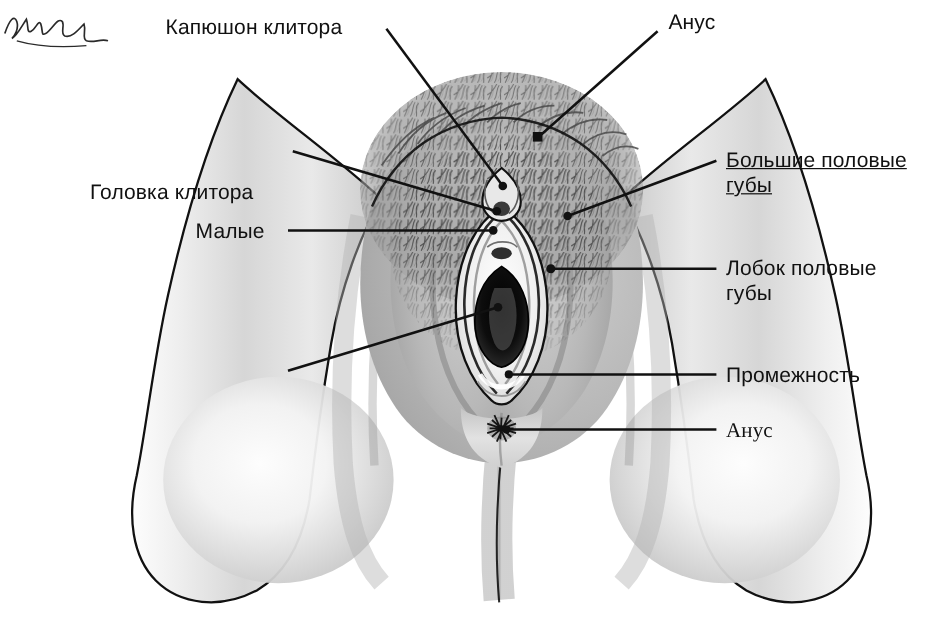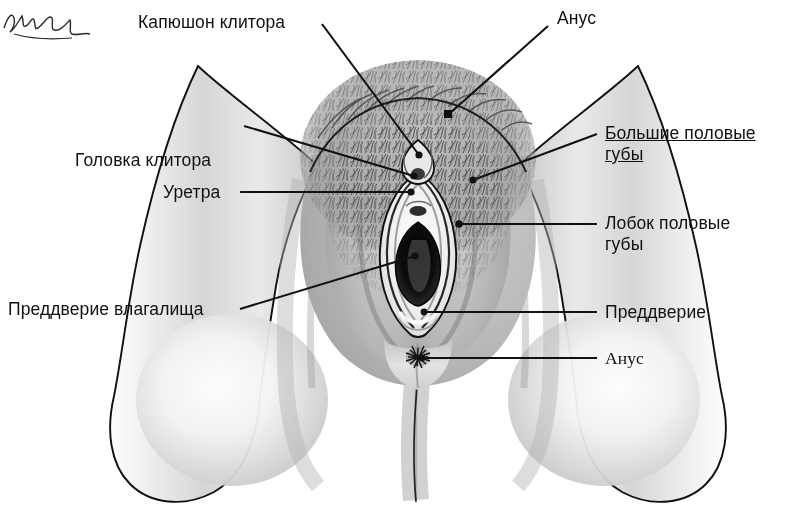--- a/index.html
+++ b/index.html
@@ -267,24 +267,23 @@
 
   <div class="label left" style="left:138px; top:12px;">Капюшон клитора</div>
 
   <div class="label right" style="left:557px; top:8px;">Анус</div>
 
   <div class="label left" style="left:75px; top:114px;margin-top:36px;">Головка клитора</div>
 
   <div class="label right" style="left:605px; top:123px;text-decoration:underline;">Большие половые
 губы</div>
 
-  <div class="label left" style="left:163px; top:182px;">Уретра</div>
+  <div class="label left" style="left:163px; top:182px;">Малые</div>
 
   <div class="label right" style="left:605px; top:213px;">Лобок половые
 губы</div>
 
-  <div class="label left" style="left:8px; top:299px;">Преддверие влагалища</div>
-
-  <div class="label right" style="left:605px; top:302px;">Преддверие</div>
+
+  <div class="label right" style="left:605px; top:302px;">Промежность</div>
 
   <div class="label right" style="left:605px; top:348px;font-family:Liberation Serif, serif;">Анус</div>
 
 </div>
 
 </body></html>

